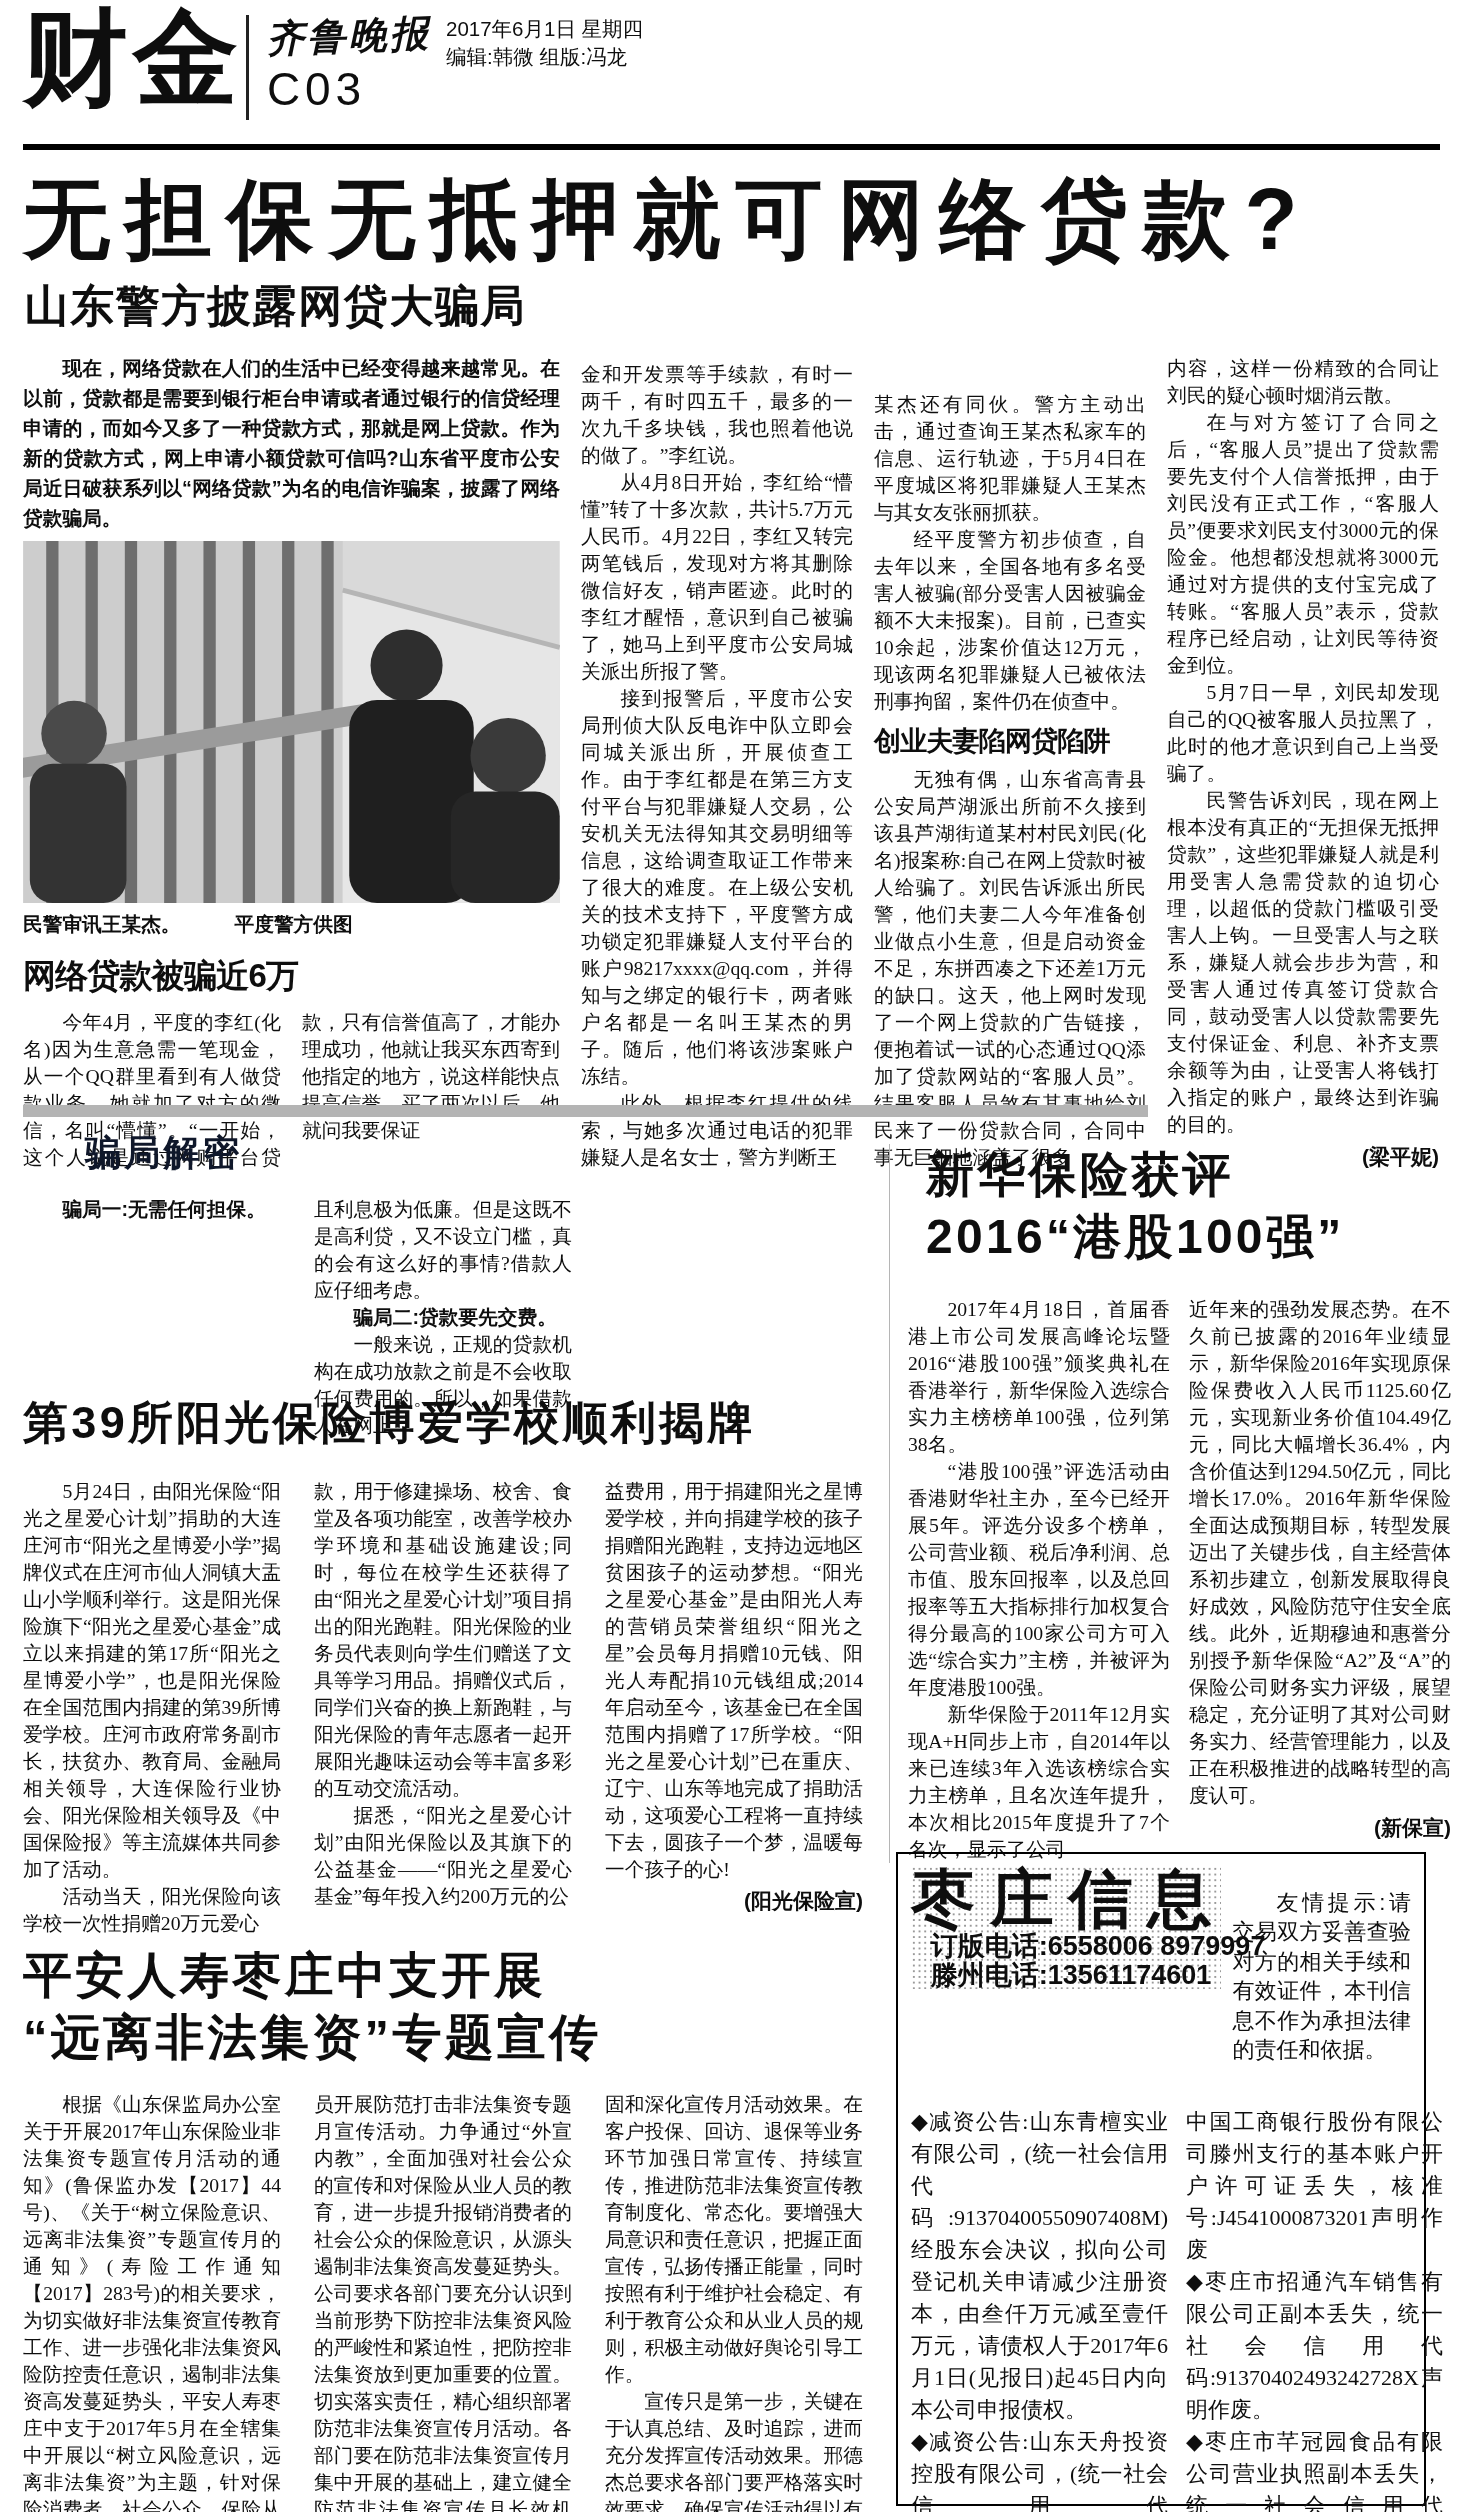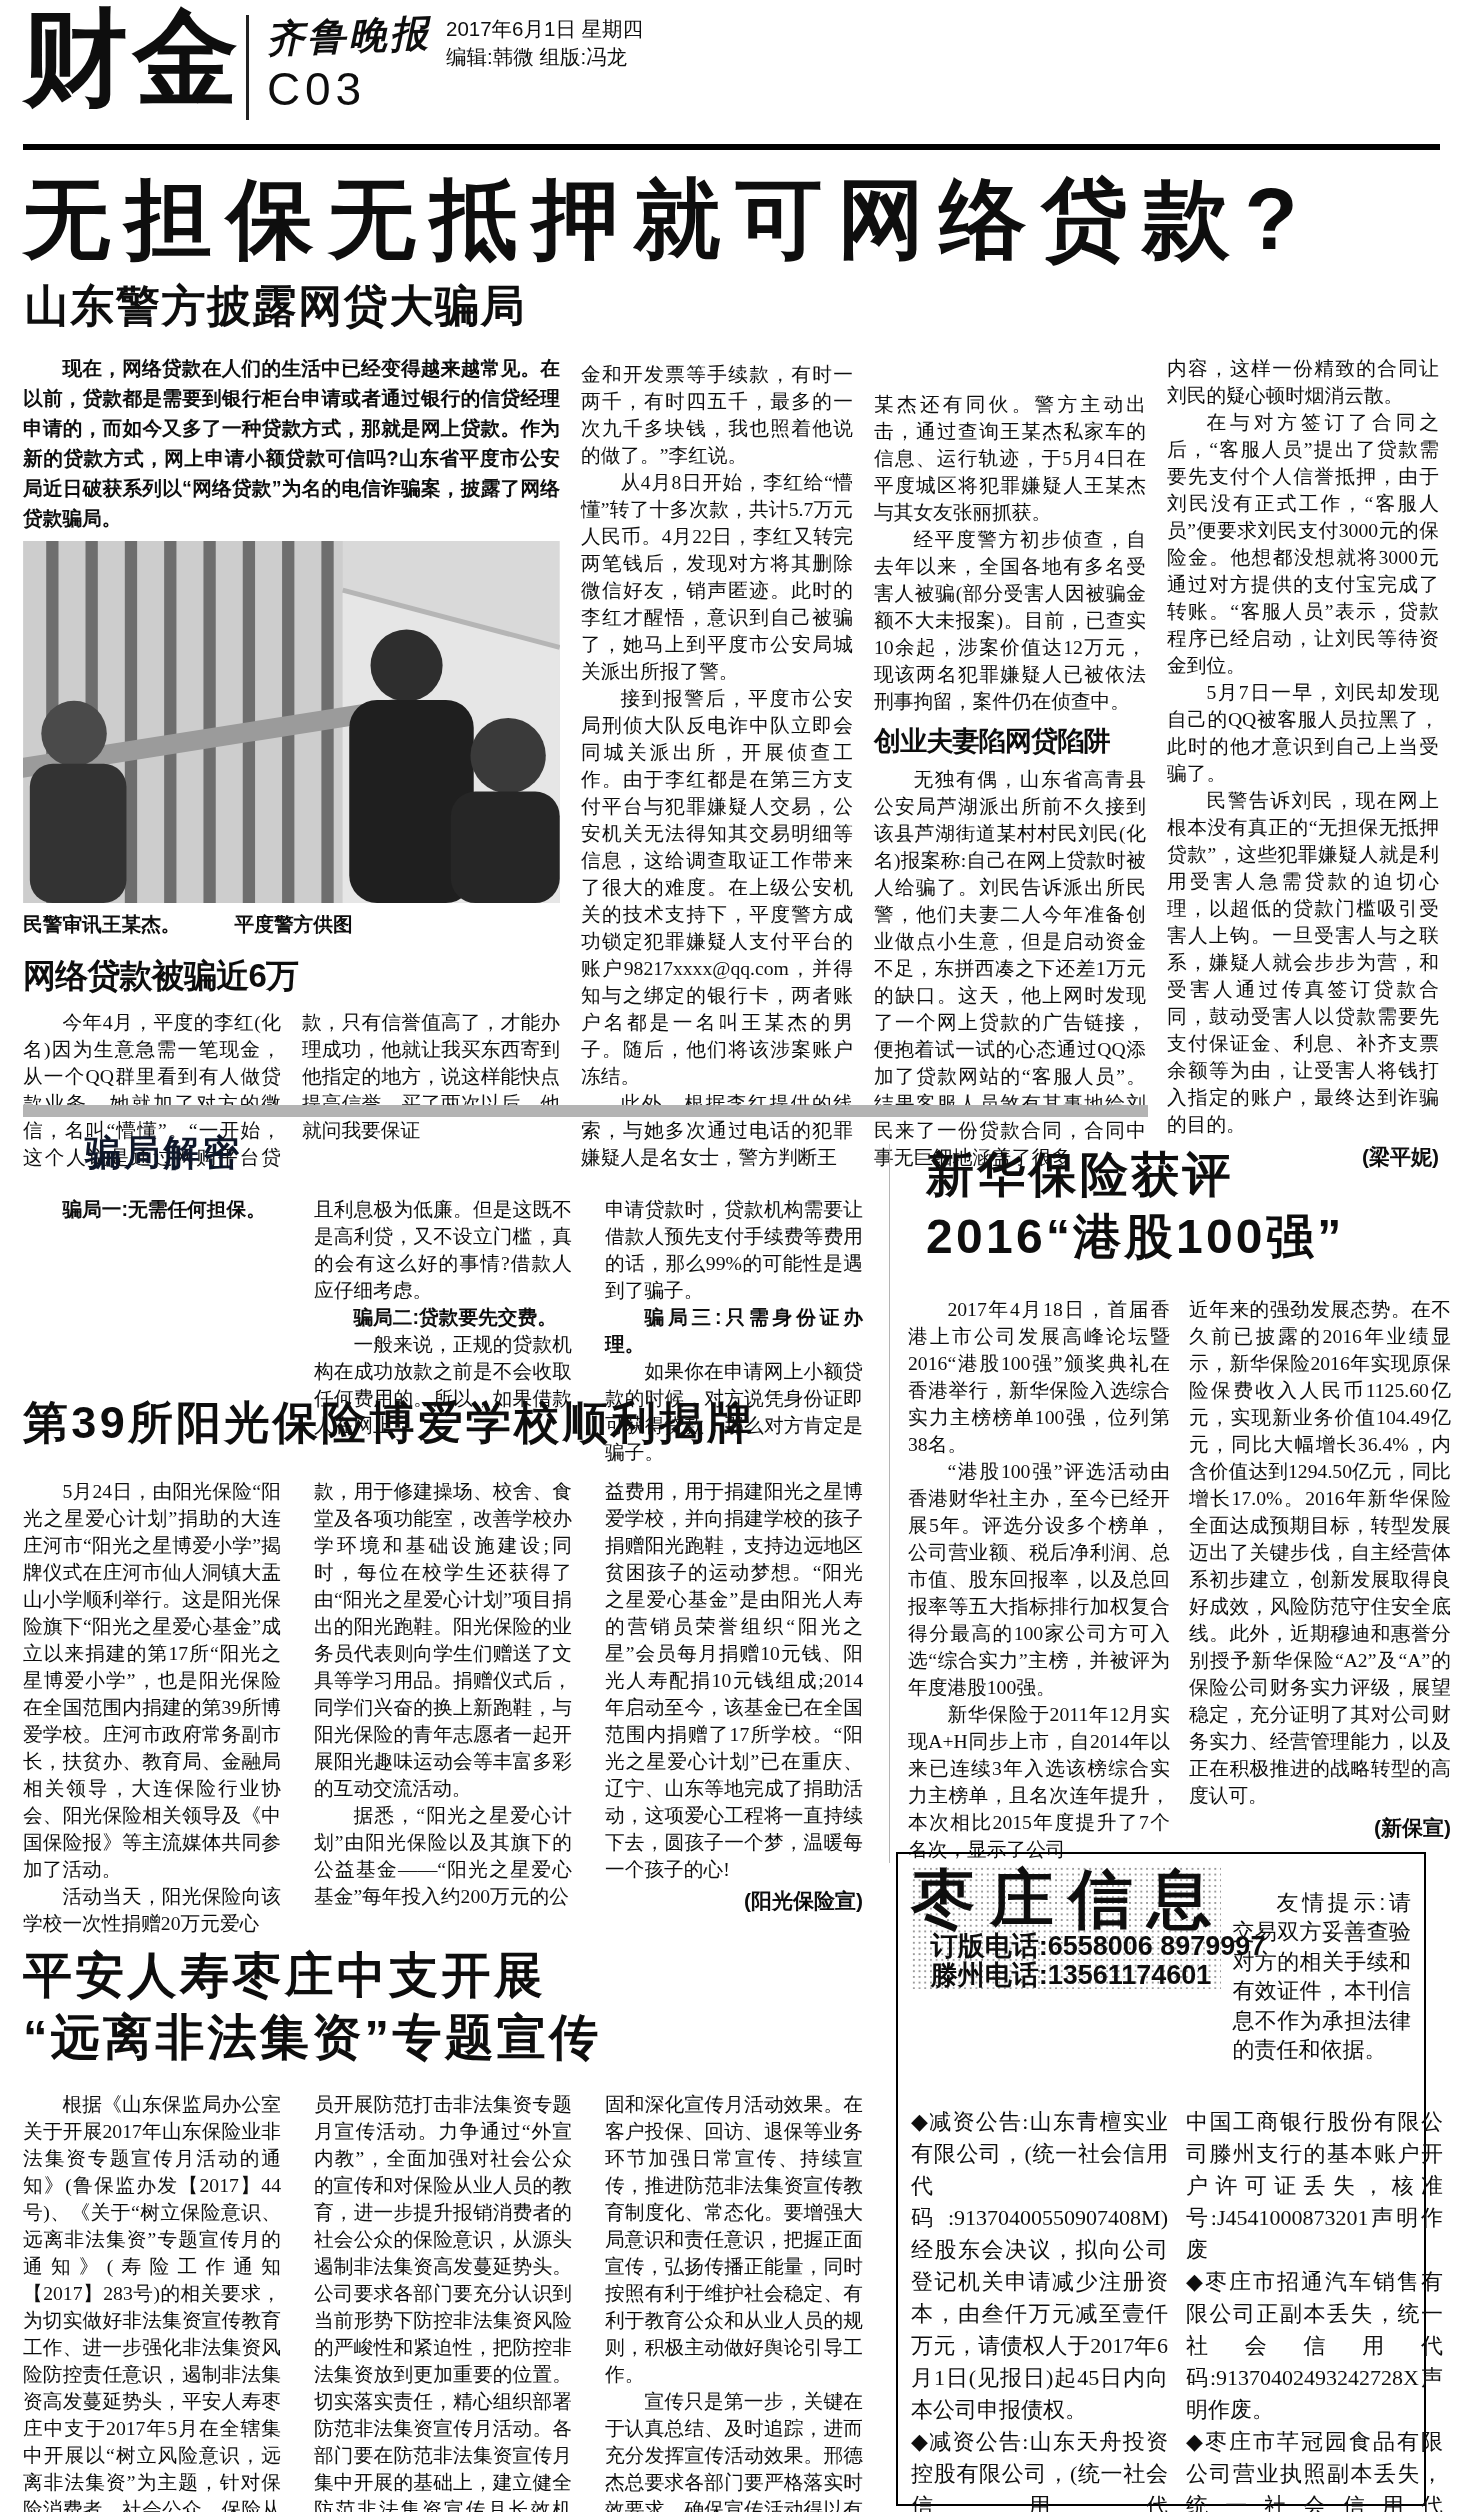--- a/index.html
+++ b/index.html
@@ -170,25 +170,20 @@
     <div class="scam-label">骗局解密</div>
     <div class="scam-cols">
       <div class="scol">
         <p class="body scam-h">骗局一:无需任何担保。</p>
       </div>
       <div class="scol">
         <p class="body cont">且利息极为低廉。但是这既不是高利贷，又不设立门槛，真的会有这么好的事情?借款人应仔细考虑。</p>
         <p class="body scam-h">骗局二:贷款要先交费。</p>
         <p class="body">一般来说，正规的贷款机构在成功放款之前是不会收取任何费用的。所以，如果借款人在网上</p>
       </div>
-      <div class="scol">
-        <p class="body cont">申请贷款时，贷款机构需要让借款人预先支付手续费等费用的话，那么99%的可能性是遇到了骗子。</p>
-        <p class="body scam-h">骗局三:只需身份证办理。</p>
-        <p class="body">如果你在申请网上小额贷款的时候，对方说凭身份证即可获得贷款，那么对方肯定是骗子。</p>
-      </div>
     </div>
   </div>
 
   <div class="sunshine">
     <h2 class="sun-h sans">第39所阳光保险博爱学校顺利揭牌</h2>
     <div class="sun-cols">
       <div class="scol">
         <p class="body">5月24日，由阳光保险“阳光之星爱心计划”捐助的大连庄河市“阳光之星博爱小学”揭牌仪式在庄河市仙人洞镇大盂山小学顺利举行。这是阳光保险旗下“阳光之星爱心基金”成立以来捐建的第17所“阳光之星博爱小学”，也是阳光保险在全国范围内捐建的第39所博爱学校。庄河市政府常务副市长，扶贫办、教育局、金融局相关领导，大连保险行业协会、阳光保险相关领导及《中国保险报》等主流媒体共同参加了活动。</p>
         <p class="body">活动当天，阳光保险向该学校一次性捐赠20万元爱心</p>
       </div>

